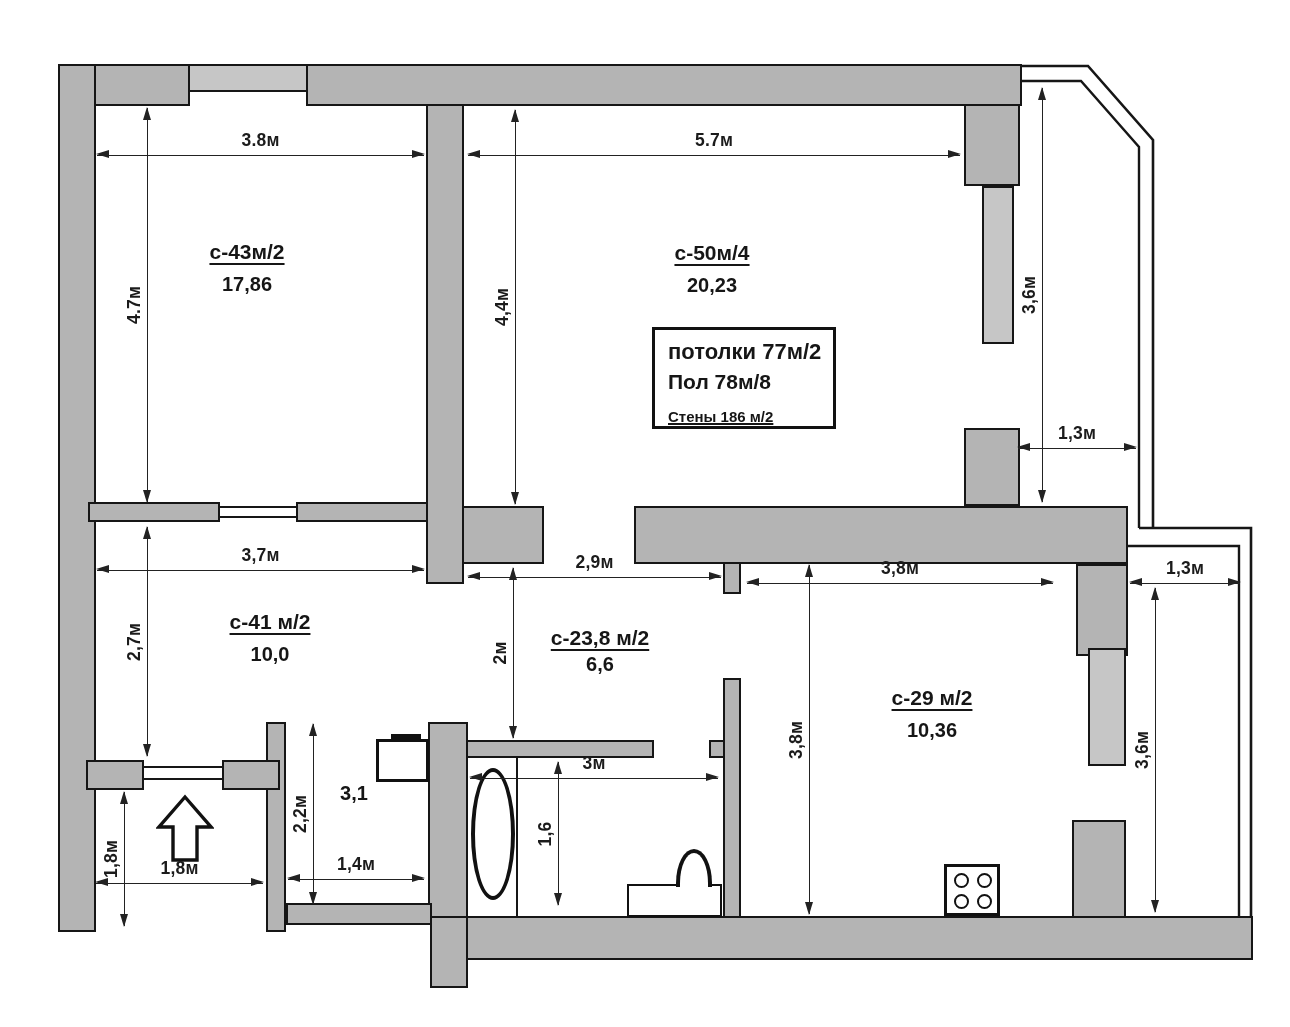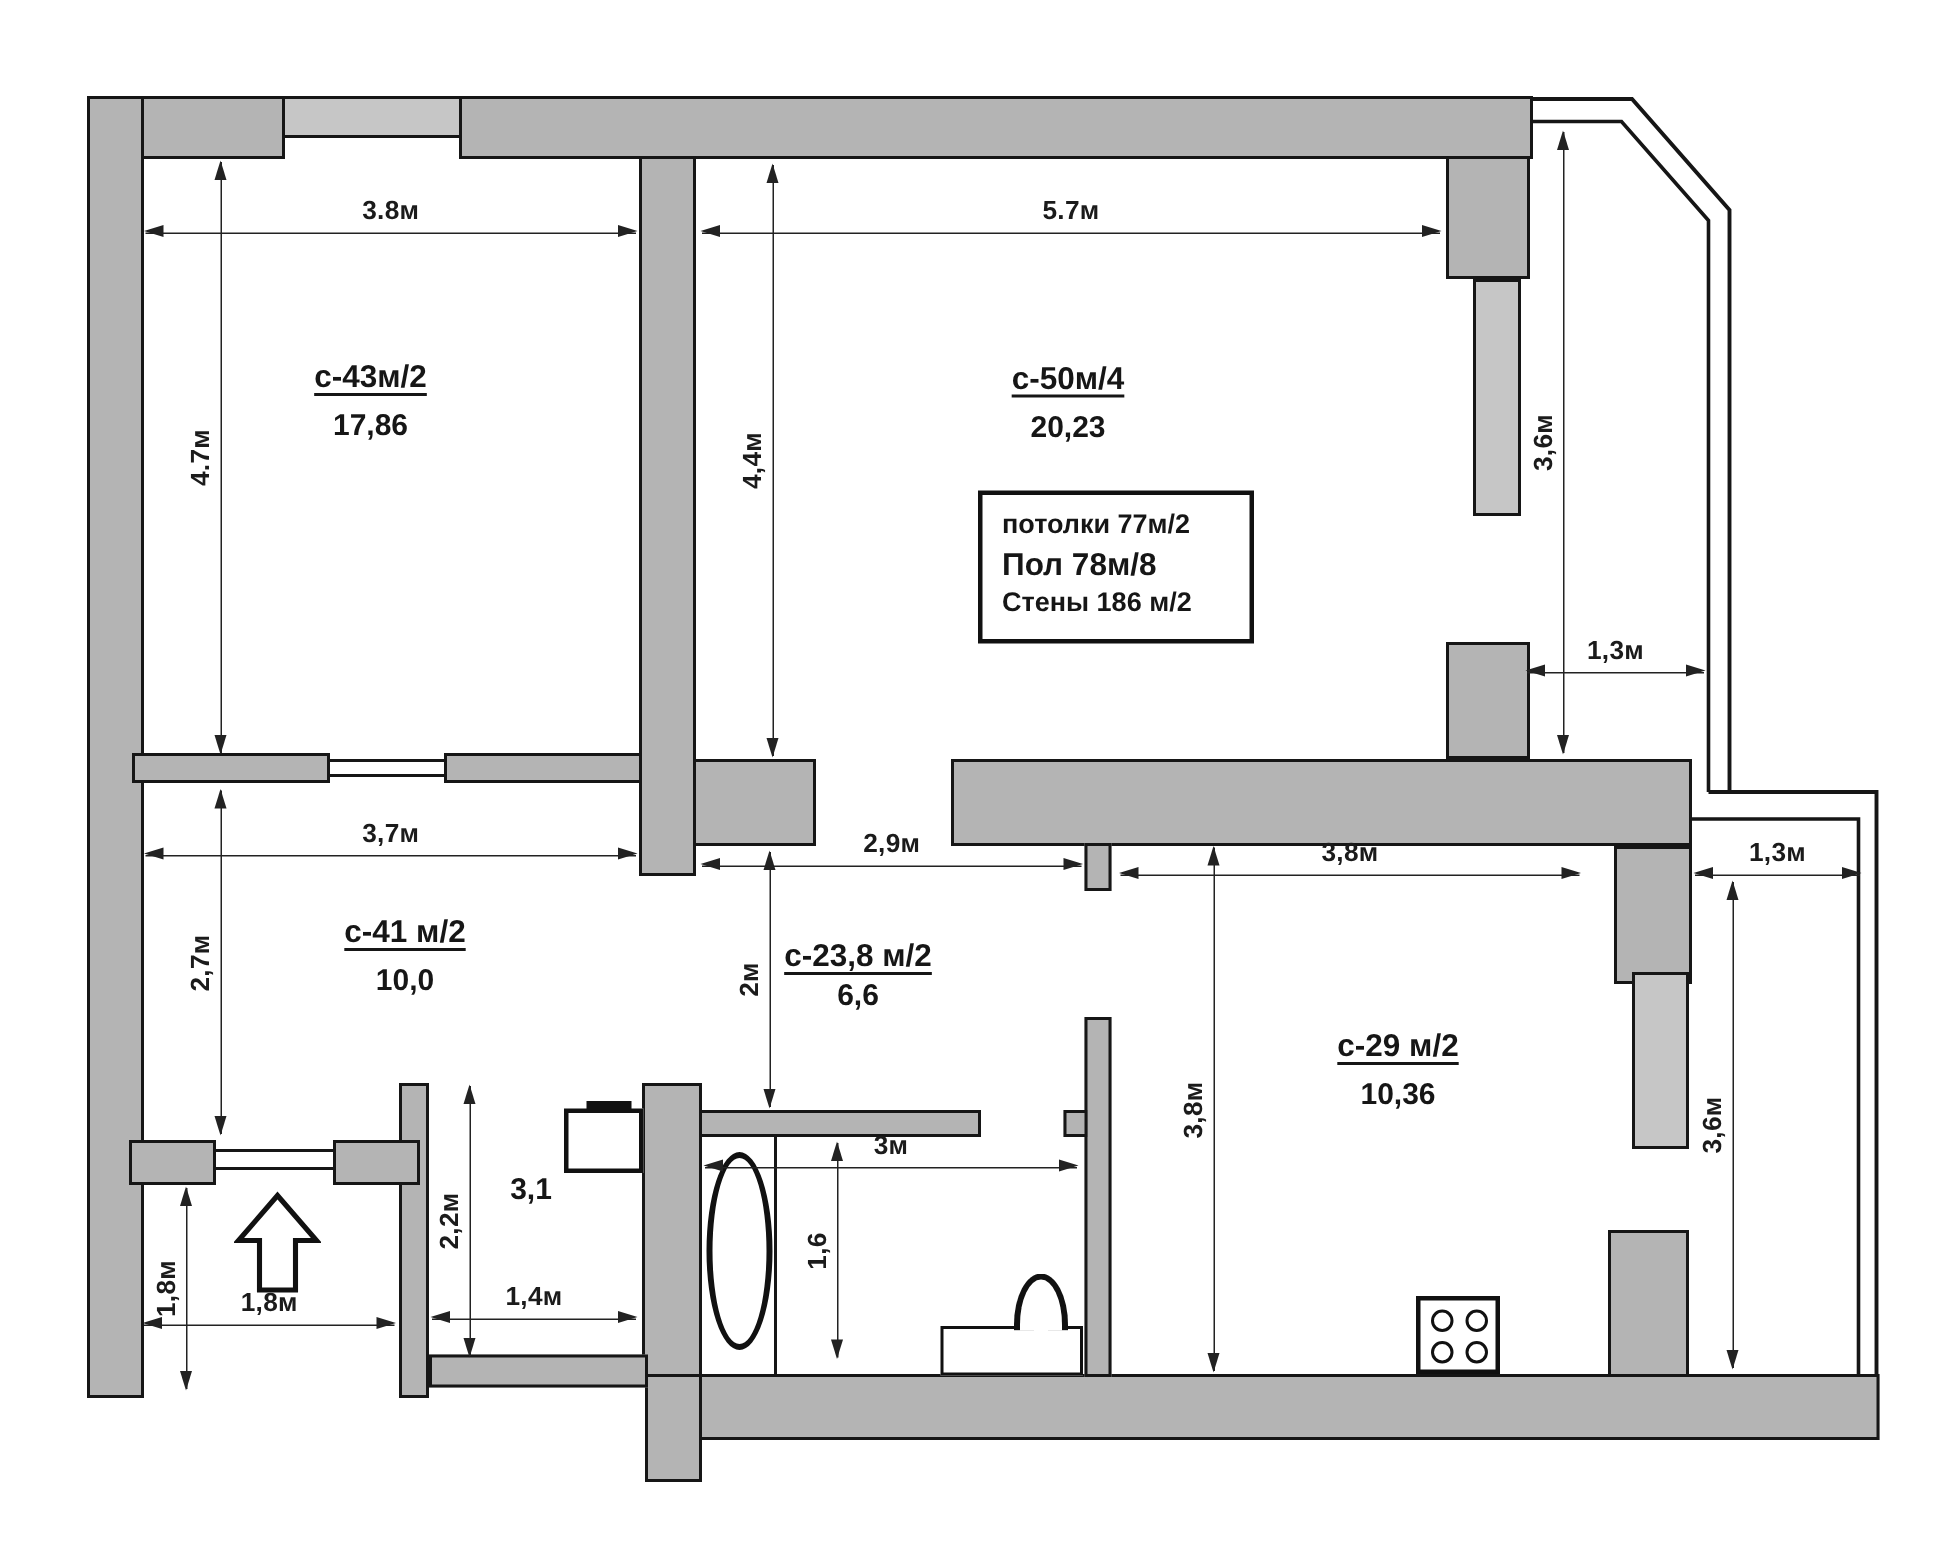--- a/index.html
+++ b/index.html
@@ -27,23 +27,23 @@
   .dim.h .lbl{left:50%; transform:translateX(-50%); bottom:5px;}
   .dim.v .lbl{left:-14px; top:50%; transform:translate(-50%,-50%) rotate(-90deg);}
   
   .room-label{position:absolute; transform:translateX(-50%); text-align:center; white-space:nowrap;}
   .rname{font-size:21px; font-weight:bold; text-decoration:underline; text-underline-offset:4px; text-decoration-thickness:2px;}
   .rarea{font-size:20px; font-weight:bold; margin-top:9px;}
   .small-label{position:absolute; transform:translateX(-50%); font-size:20px; font-weight:bold; white-space:nowrap;}
   
   .info-box{position:absolute; left:652px; top:327px; width:184px; height:102px; background:#fff;
     border:3px solid #111; box-sizing:border-box; padding:9px 0 0 13px;}
-  .info-box .l1{font-size:18px; font-weight:bold;}
+  .info-box .l1{font-size:22px; font-weight:bold;}
   .info-box .l2{font-size:21px; font-weight:bold; margin-top:5px;}
-  .info-box .l3{font-size:18px; font-weight:bold; text-decoration-thickness:2px; margin-top:2px;}
+  .info-box .l3{font-size:15px; font-weight:bold; text-decoration:underline; text-decoration-thickness:2px; margin-top:14px;}
   
   .fixture{position:absolute; box-sizing:border-box; background:#fff;}
   .bathtub{left:471px; top:768px; width:44px; height:132px; border:4px solid #111; border-radius:50%;}
   .tub-wall{position:absolute; left:516px; top:757px; width:0; height:160px; border-left:2.2px solid var(--line);}
   .washer{left:376px; top:739px; width:53px; height:43px; border:3px solid #111;}
   .washer-handle{left:391px; top:734px; width:30px; height:6px; background:#111; border:none;}
   .counter{left:627px; top:884px; width:95px; height:33px; border:2.5px solid #111;}
   .sink{left:676px; top:849px; width:36px; height:38px; border:4.5px solid #111; border-bottom:none; border-radius:18px 18px 0 0 / 34px 34px 0 0;}
   .stove{left:944px; top:864px; width:56px; height:52px; border:3px solid #111;}
   .burner{position:absolute; width:15px; height:15px; border:2.6px solid #111; border-radius:50%; box-sizing:border-box; background:#fff;}
@@ -118,21 +118,21 @@
     <div class="rarea">17,86</div>
   </div>
   <div class="room-label" style="left:712px;top:241px">
     <div class="rname">с-50м/4</div>
     <div class="rarea">20,23</div>
   </div>
   <div class="room-label" style="left:270px;top:610px">
     <div class="rname">с-41 м/2</div>
     <div class="rarea">10,0</div>
   </div>
-  <div class="room-label" style="left:572px;top:626px">
+  <div class="room-label" style="left:600px;top:626px">
     <div class="rname">с-23,8 м/2</div>
     <div class="rarea" style="margin-top:3px">6,6</div>
   </div>
   <div class="room-label" style="left:932px;top:686px">
     <div class="rname">с-29 м/2</div>
     <div class="rarea">10,36</div>
   </div>
   <div class="small-label" style="left:354px;top:782px">3,1</div>
 
   <div class="dim h" style="left:97px;top:155px;width:327px">

